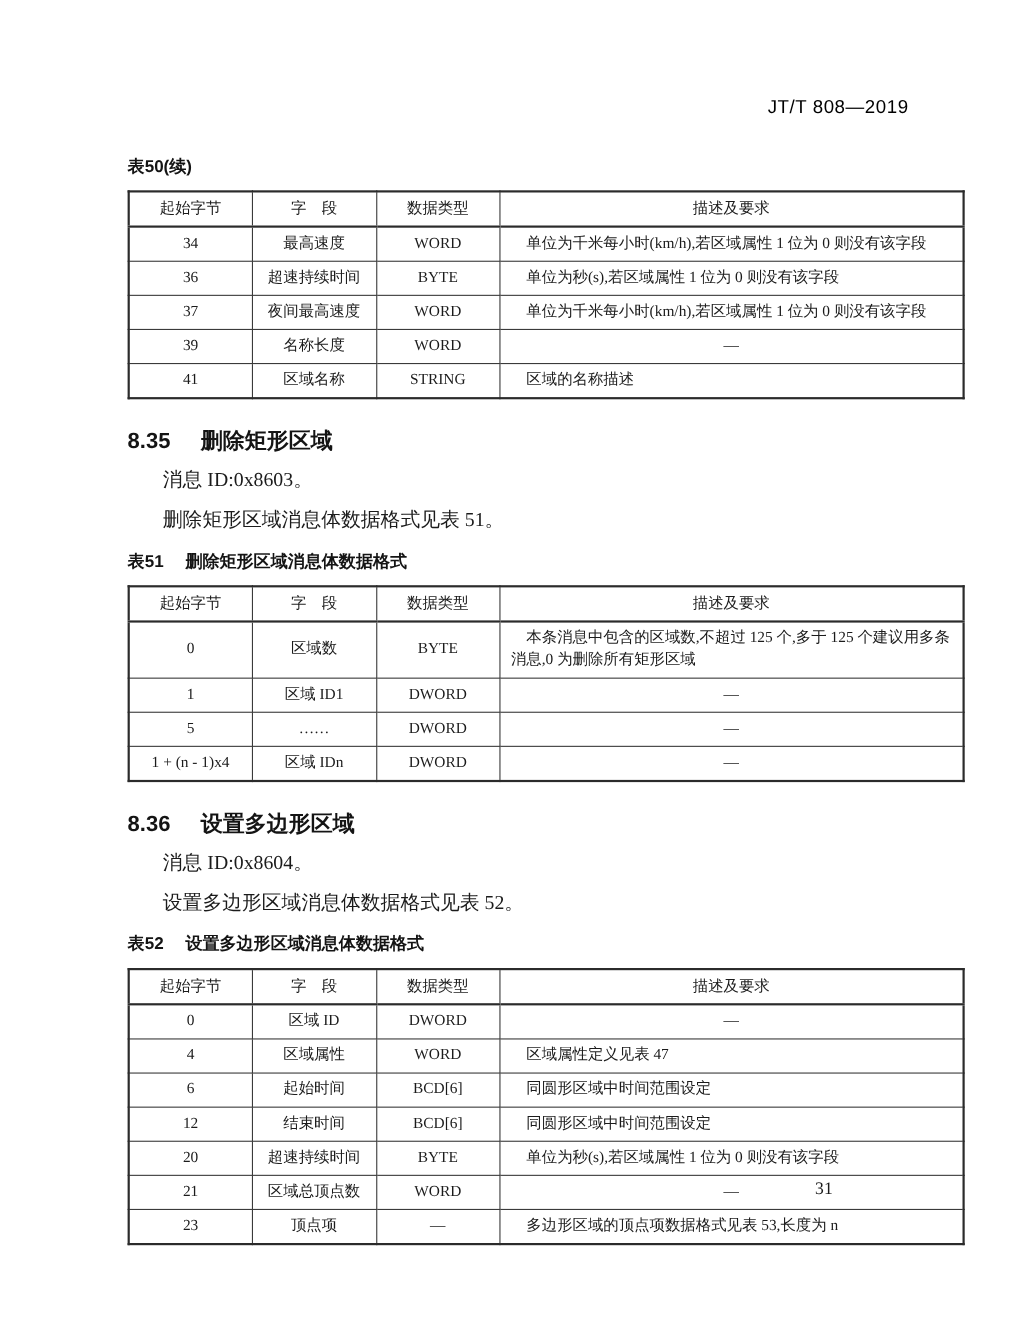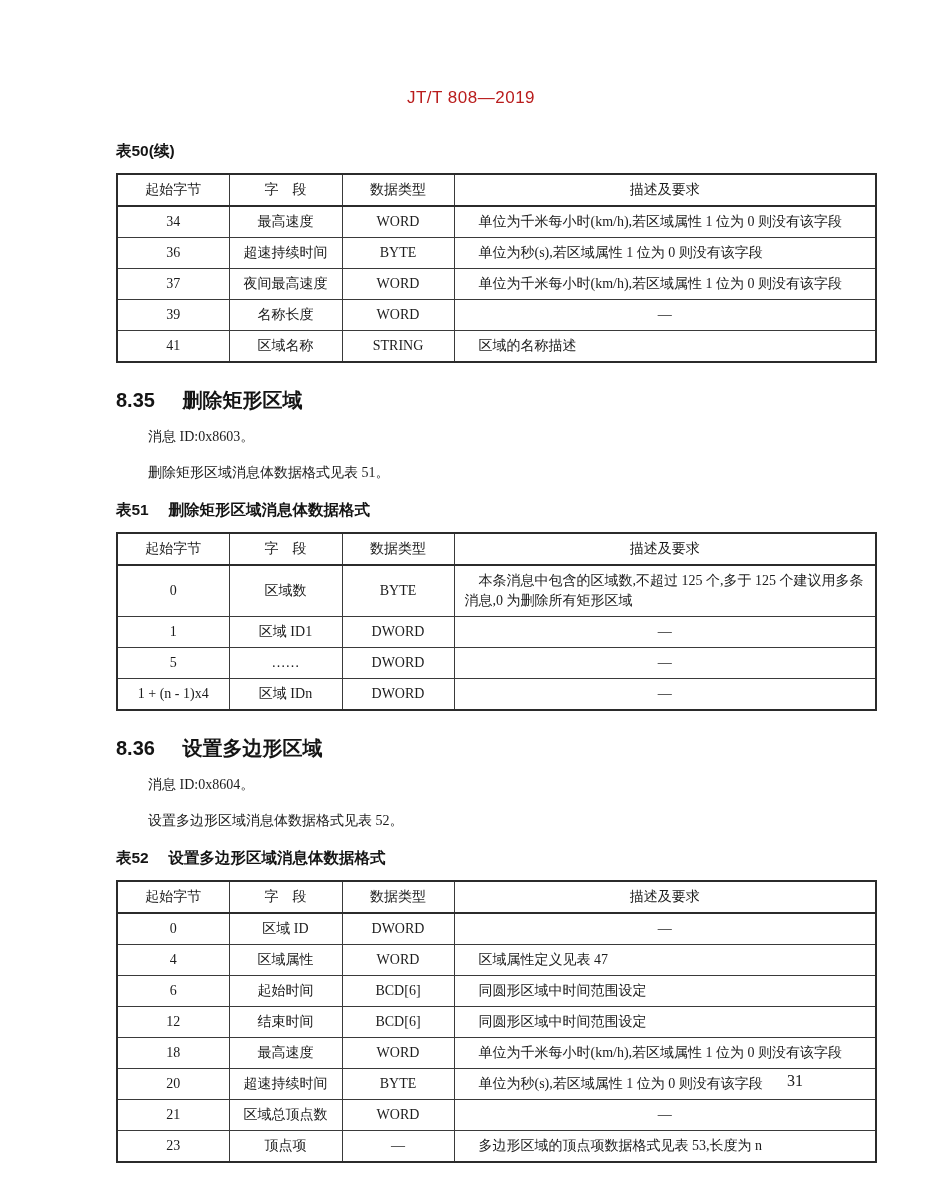--- a/index.html
+++ b/index.html
@@ -13,24 +13,24 @@
     overflow: hidden;
   }
   .content {
     position: absolute;
     left: 116px;
     top: 0;
     width: 710px;
   }
   .std-code {
     margin-top: 88px;
-    text-align: center;
+    text-align: right;
     font-family: "Liberation Sans", sans-serif;
     font-size: 17px;
-    color: #b91c1c;
+    color: #000000;
     letter-spacing: 0.5px;
   }
   .tbl-title {
     font-family: "Liberation Sans", sans-serif;
     font-weight: 700;
     font-size: 15.5px;
     color: #141414;
   }
   .tbl-title .tt { margin-left: 1em; }
   .t50 { margin-top: 33px; }
@@ -75,28 +75,28 @@
     margin-top: 24px;
     font-family: "Liberation Sans", sans-serif;
     font-weight: 700;
     font-size: 20px;
     color: #141414;
   }
   .section-heading .sec-title { margin-left: 1.1em; }
   .body-par {
     margin: 9px 0 0 0;
     padding-left: 32px;
-    font-size: 14px;
+    font-size: 18px;
     line-height: 27px;
     color: #1b1b1b;
   }
   .page-num {
     position: absolute;
     top: 1072px;
-    left: 770px;
+    left: 724px;
     width: 50px;
     text-align: center;
     font-size: 16px;
     color: #1b1b1b;
   }
 </style>
 </head>
 <body>
 
 <div class="page">
@@ -258,26 +258,20 @@
           <td>BCD[6]</td>
           <td class="desc">同圆形区域中时间范围设定</td>
         </tr>
         <tr>
           <td>12</td>
           <td>结束时间</td>
           <td>BCD[6]</td>
           <td class="desc">同圆形区域中时间范围设定</td>
         </tr>
         <tr>
-          <td>18</td>
-          <td>最高速度</td>
-          <td>WORD</td>
-          <td class="desc">单位为千米每小时(km/h),若区域属性 1 位为 0 则没有该字段</td>
-        </tr>
-        <tr>
           <td>20</td>
           <td>超速持续时间</td>
           <td>BYTE</td>
           <td class="desc">单位为秒(s),若区域属性 1 位为 0 则没有该字段</td>
         </tr>
         <tr>
           <td>21</td>
           <td>区域总顶点数</td>
           <td>WORD</td>
           <td class="desc dash">—</td>

